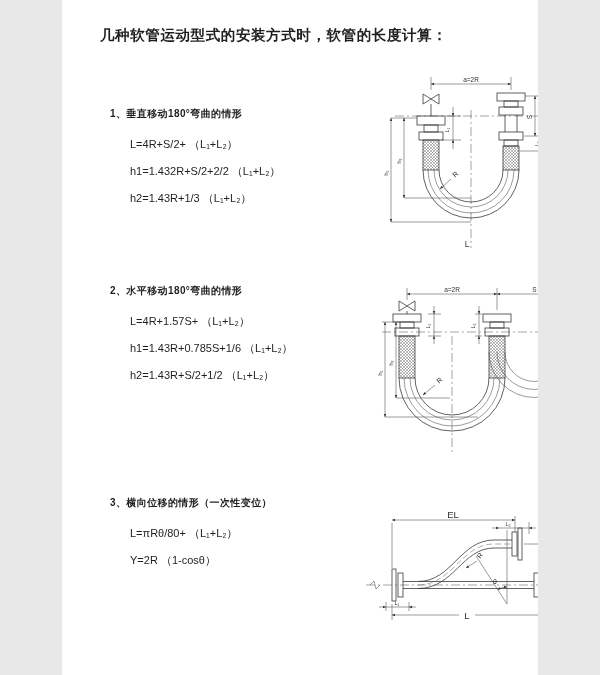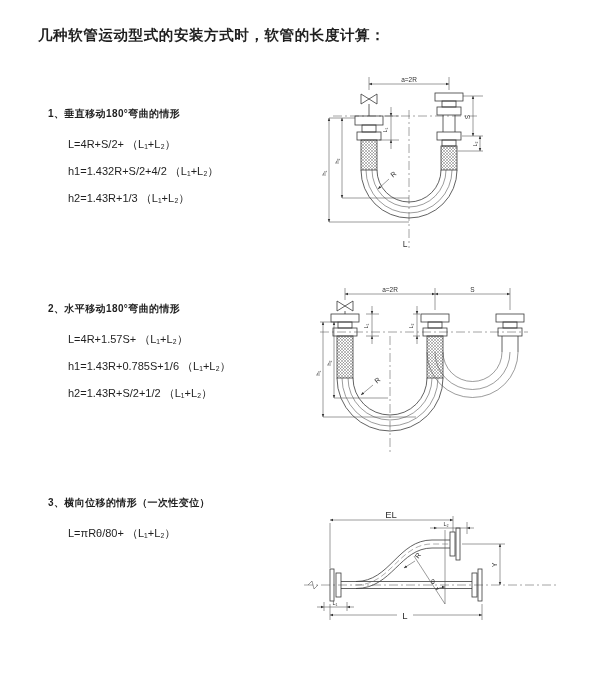--- a/index.html
+++ b/index.html
@@ -1,26 +1,26 @@
 <!DOCTYPE html>
 <html><head>
 <meta charset="utf-8">
 <style>
   html,body{margin:0;padding:0;background:#e8e8e8;}
   .page{
-    position:relative;width:600px;height:675px;background:#ffffff;
+    position:relative;width:476px;height:675px;background:#ffffff;
     font-family:"Liberation Sans","DejaVu Sans",sans-serif;color:#1f1f1f;
     overflow:hidden;margin:0 auto;
   }
   .title{
     position:absolute;left:38px;top:26px;font-size:14.5px;font-weight:700;
     letter-spacing:0.6px;white-space:nowrap;
   }
   .section{position:absolute;left:48px;}
-  #sec1{top:107px;} #sec2{top:302px;} #sec3{top:496px;}
+  #sec1{top:107px;} #sec2{top:284px;} #sec3{top:496px;}
   .sec-heading{font-size:10px;font-weight:700;letter-spacing:0.4px;white-space:nowrap;}
   .formulas{margin:10px 0 0 20px;font-size:11px;line-height:27px;font-weight:400;}
   .formula{white-space:nowrap;}
   .diag{position:absolute;}
   #d1{left:315px;top:70px;}
   #d2{left:312px;top:286px;}
   #d3{left:300px;top:508px;}
   svg .ln{stroke:#3a3a3a;stroke-width:0.8;fill:none;}
   svg .th{stroke:#4a4a4a;stroke-width:0.55;fill:none;}
   svg .cl{stroke:#5a5a5a;stroke-width:0.55;fill:none;stroke-dasharray:9 3 2 3;}
@@ -32,38 +32,39 @@
 <body>
 
 <div class="page">
 
   <div class="title">几种软管运动型式的安装方式时，软管的长度计算：</div>
 
   <div class="section" id="sec1">
     <div class="sec-heading">1、垂直移动180°弯曲的情形</div>
     <div class="formulas">
       <div class="formula">L=4R+S/2+ （L₁+L₂）</div>
-      <div class="formula">h1=1.432R+S/2+4/2 （L₁+L₂）</div>
+      <div class="formula">h1=1.432R+S/2+2/2 （L₁+L₂）</div>
       <div class="formula">h2=1.43R+1/3 （L₁+L₂）</div>
     </div>
   </div>
 
   <div class="section" id="sec2">
     <div class="sec-heading">2、水平移动180°弯曲的情形</div>
     <div class="formulas">
       <div class="formula">L=4R+1.57S+ （L₁+L₂）</div>
       <div class="formula">h1=1.43R+0.785S+1/6 （L₁+L₂）</div>
       <div class="formula">h2=1.43R+S/2+1/2 （L₁+L₂）</div>
     </div>
   </div>
 
   <div class="section" id="sec3">
     <div class="sec-heading">3、横向位移的情形（一次性变位）</div>
     <div class="formulas">
       <div class="formula">L=πRθ/80+ （L₁+L₂）</div>
+      <div class="formula">Y=2R （1-cosθ）</div>
     </div>
   </div>
 
   <svg class="diag" id="d1" width="215" height="190" viewBox="0 0 215 190">
     <defs>
       <marker id="ar1" viewBox="0 0 10 10" refX="9" refY="5" markerWidth="6.5" markerHeight="6.5" orient="auto-start-reverse">
         <path d="M0,1.5 L9.5,5 L0,8.5 z" fill="#333"></path>
       </marker>
       <pattern id="ht1" width="3" height="3" patternUnits="userSpaceOnUse">
         <path d="M0,3 L3,0 M0,0 L3,3" stroke="#666" stroke-width="0.45"></path>

